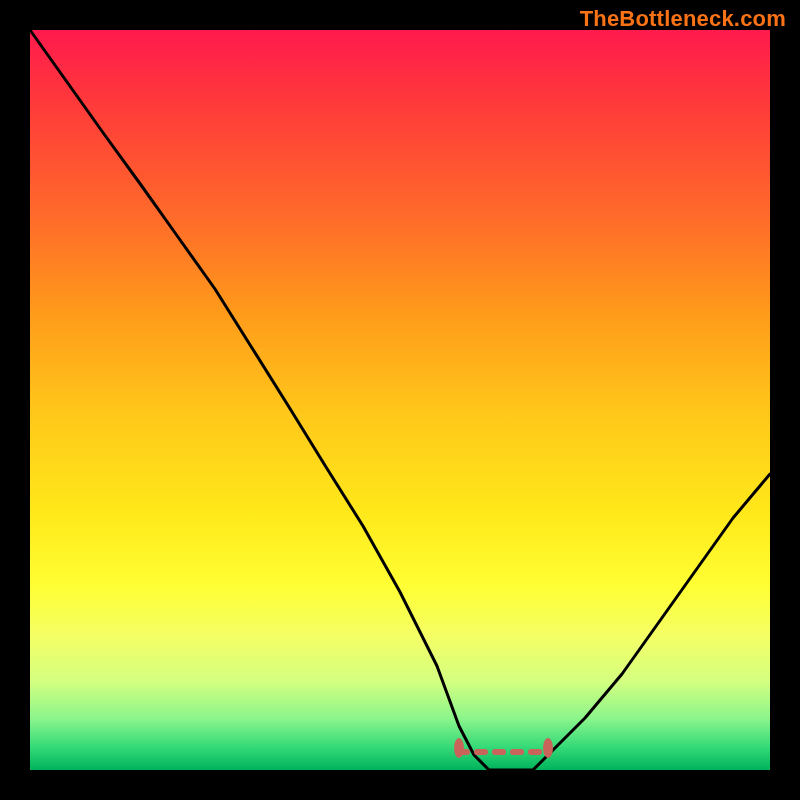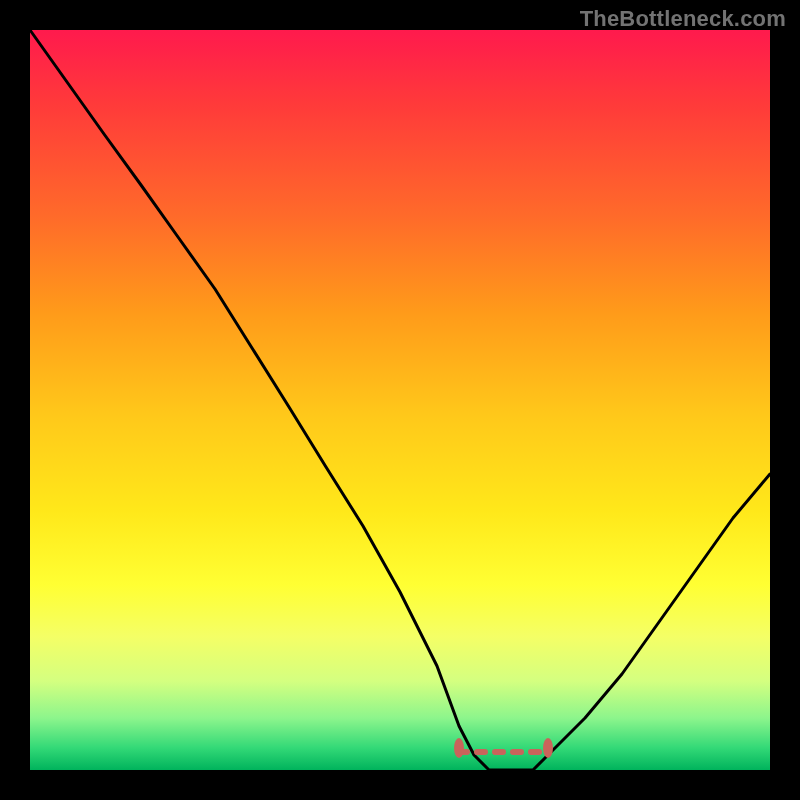--- a/index.html
+++ b/index.html
@@ -14,21 +14,21 @@
   .frame {
     position: relative;
     width: 800px;
     height: 800px;
     background: #000;
   }
   .watermark {
     position: absolute;
     top: 6px;
     right: 14px;
-    color: #737373;
+    color: #f97316;
     font-size: 22px;
     font-weight: 600;
     letter-spacing: 0.2px;
     user-select: none;
   }
   .plot-area {
     position: absolute;
     left: 30px;
     top: 30px;
     width: 740px;

